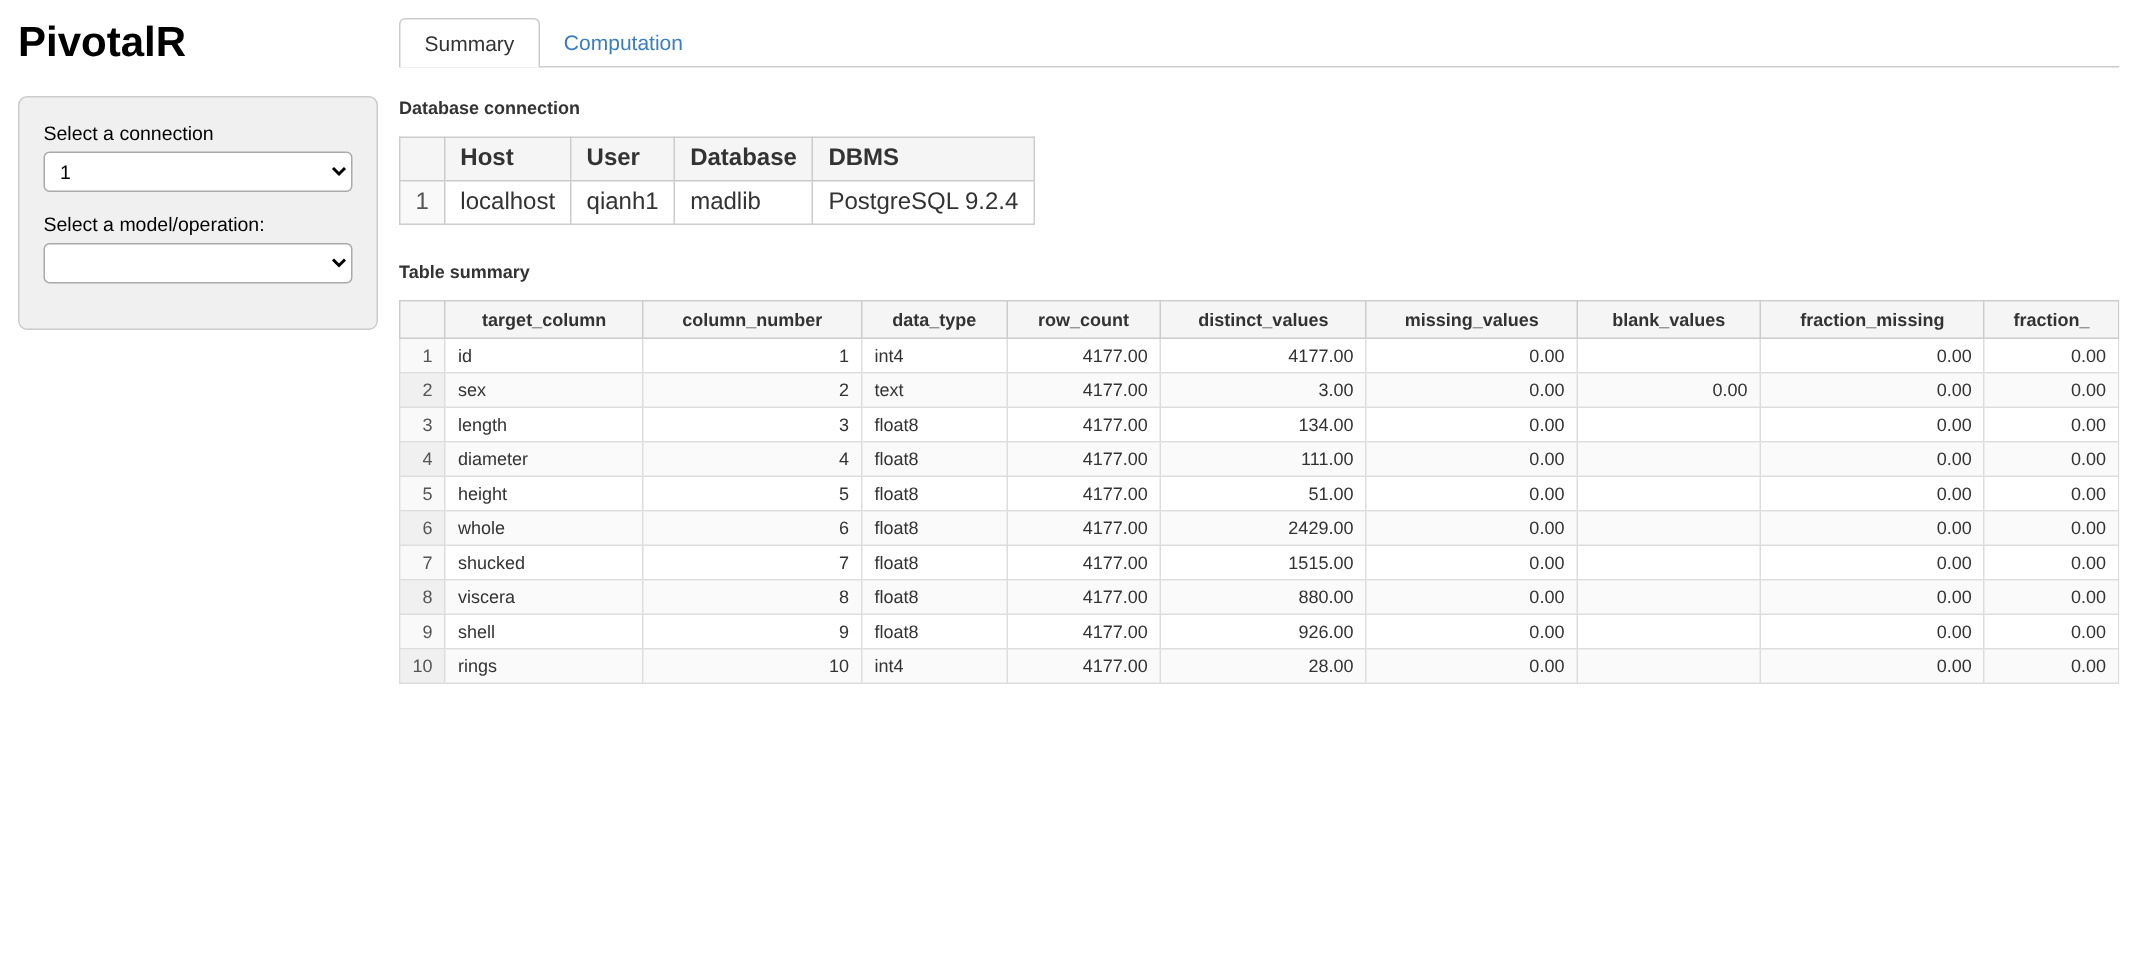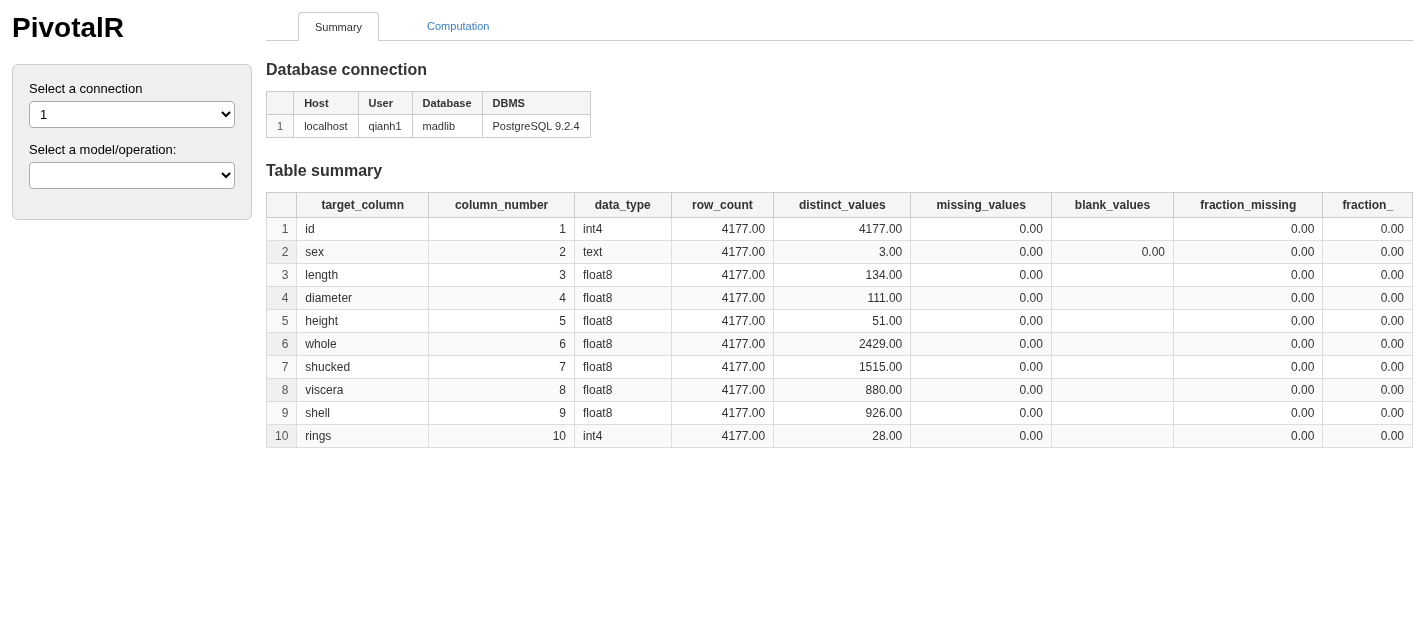--- a/index.html
+++ b/index.html
@@ -59,53 +59,52 @@
       overflow: hidden;
     }
     .tabs {
       display: flex;
       border-bottom: 1px solid #ccc;
       margin-bottom: 20px;
     }
     .tab {
       padding: 8px 16px;
       cursor: pointer;
-      font-size: 11px;
+      font-size: 14px;
       text-decoration: none;
       color: #333;
       border: 1px solid transparent;
       border-bottom: none;
       border-radius: 4px 4px 0 0;
       margin-bottom: -1px;
-      margin-left: 32px;
     }
     .tab.active {
       background: #fff;
       border-color: #ccc;
       border-bottom-color: #fff;
       color: #333;
     }
     .tab.link {
       color: #3a7ebf;
       border: none;
       background: none;
     }
     .section-title {
-      font-size: 16px;
+      font-size: 12px;
       font-weight: bold;
       margin-bottom: 12px;
     }
     .db-table {
       border-collapse: collapse;
       margin-bottom: 24px;
     }
     .db-table th, .db-table td {
       border: 1px solid #ccc;
       padding: 5px 10px;
-      font-size: 11px;
+      font-size: 16px;
       text-align: left;
     }
     .db-table th {
       background: #f5f5f5;
       font-weight: bold;
     }
     .db-table td:first-child {
       text-align: right;
       color: #555;
       background: #f9f9f9;

